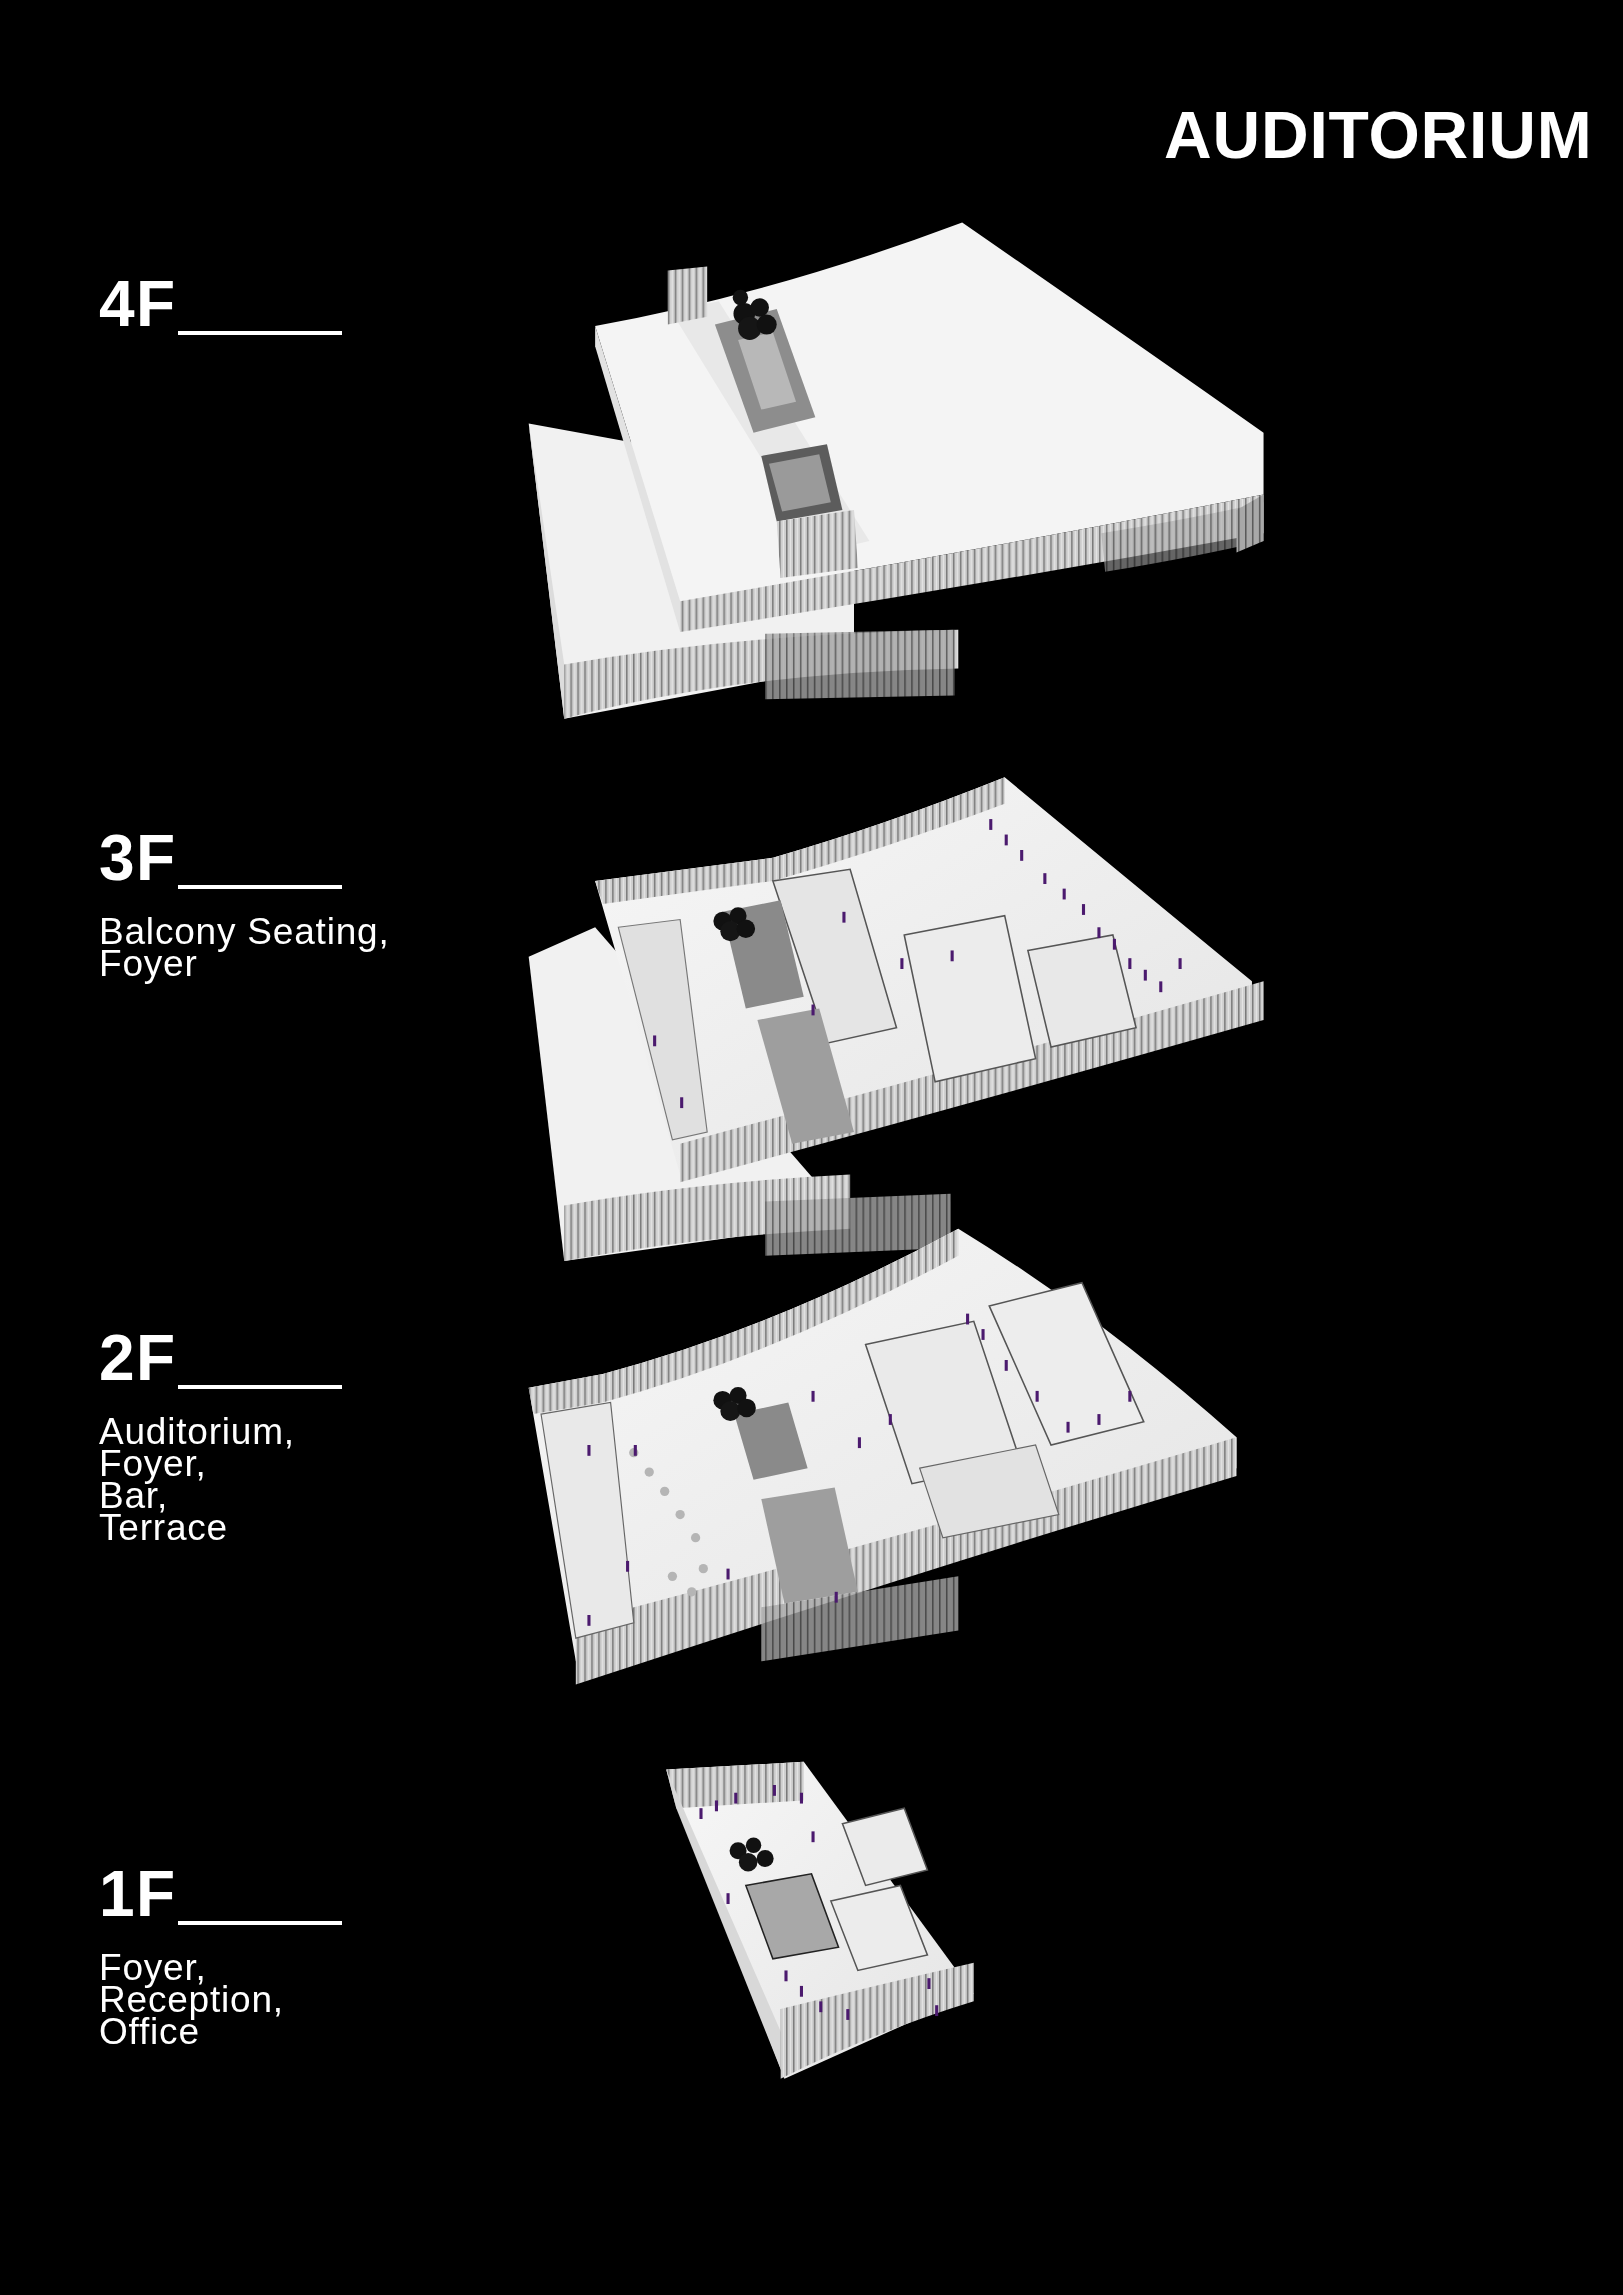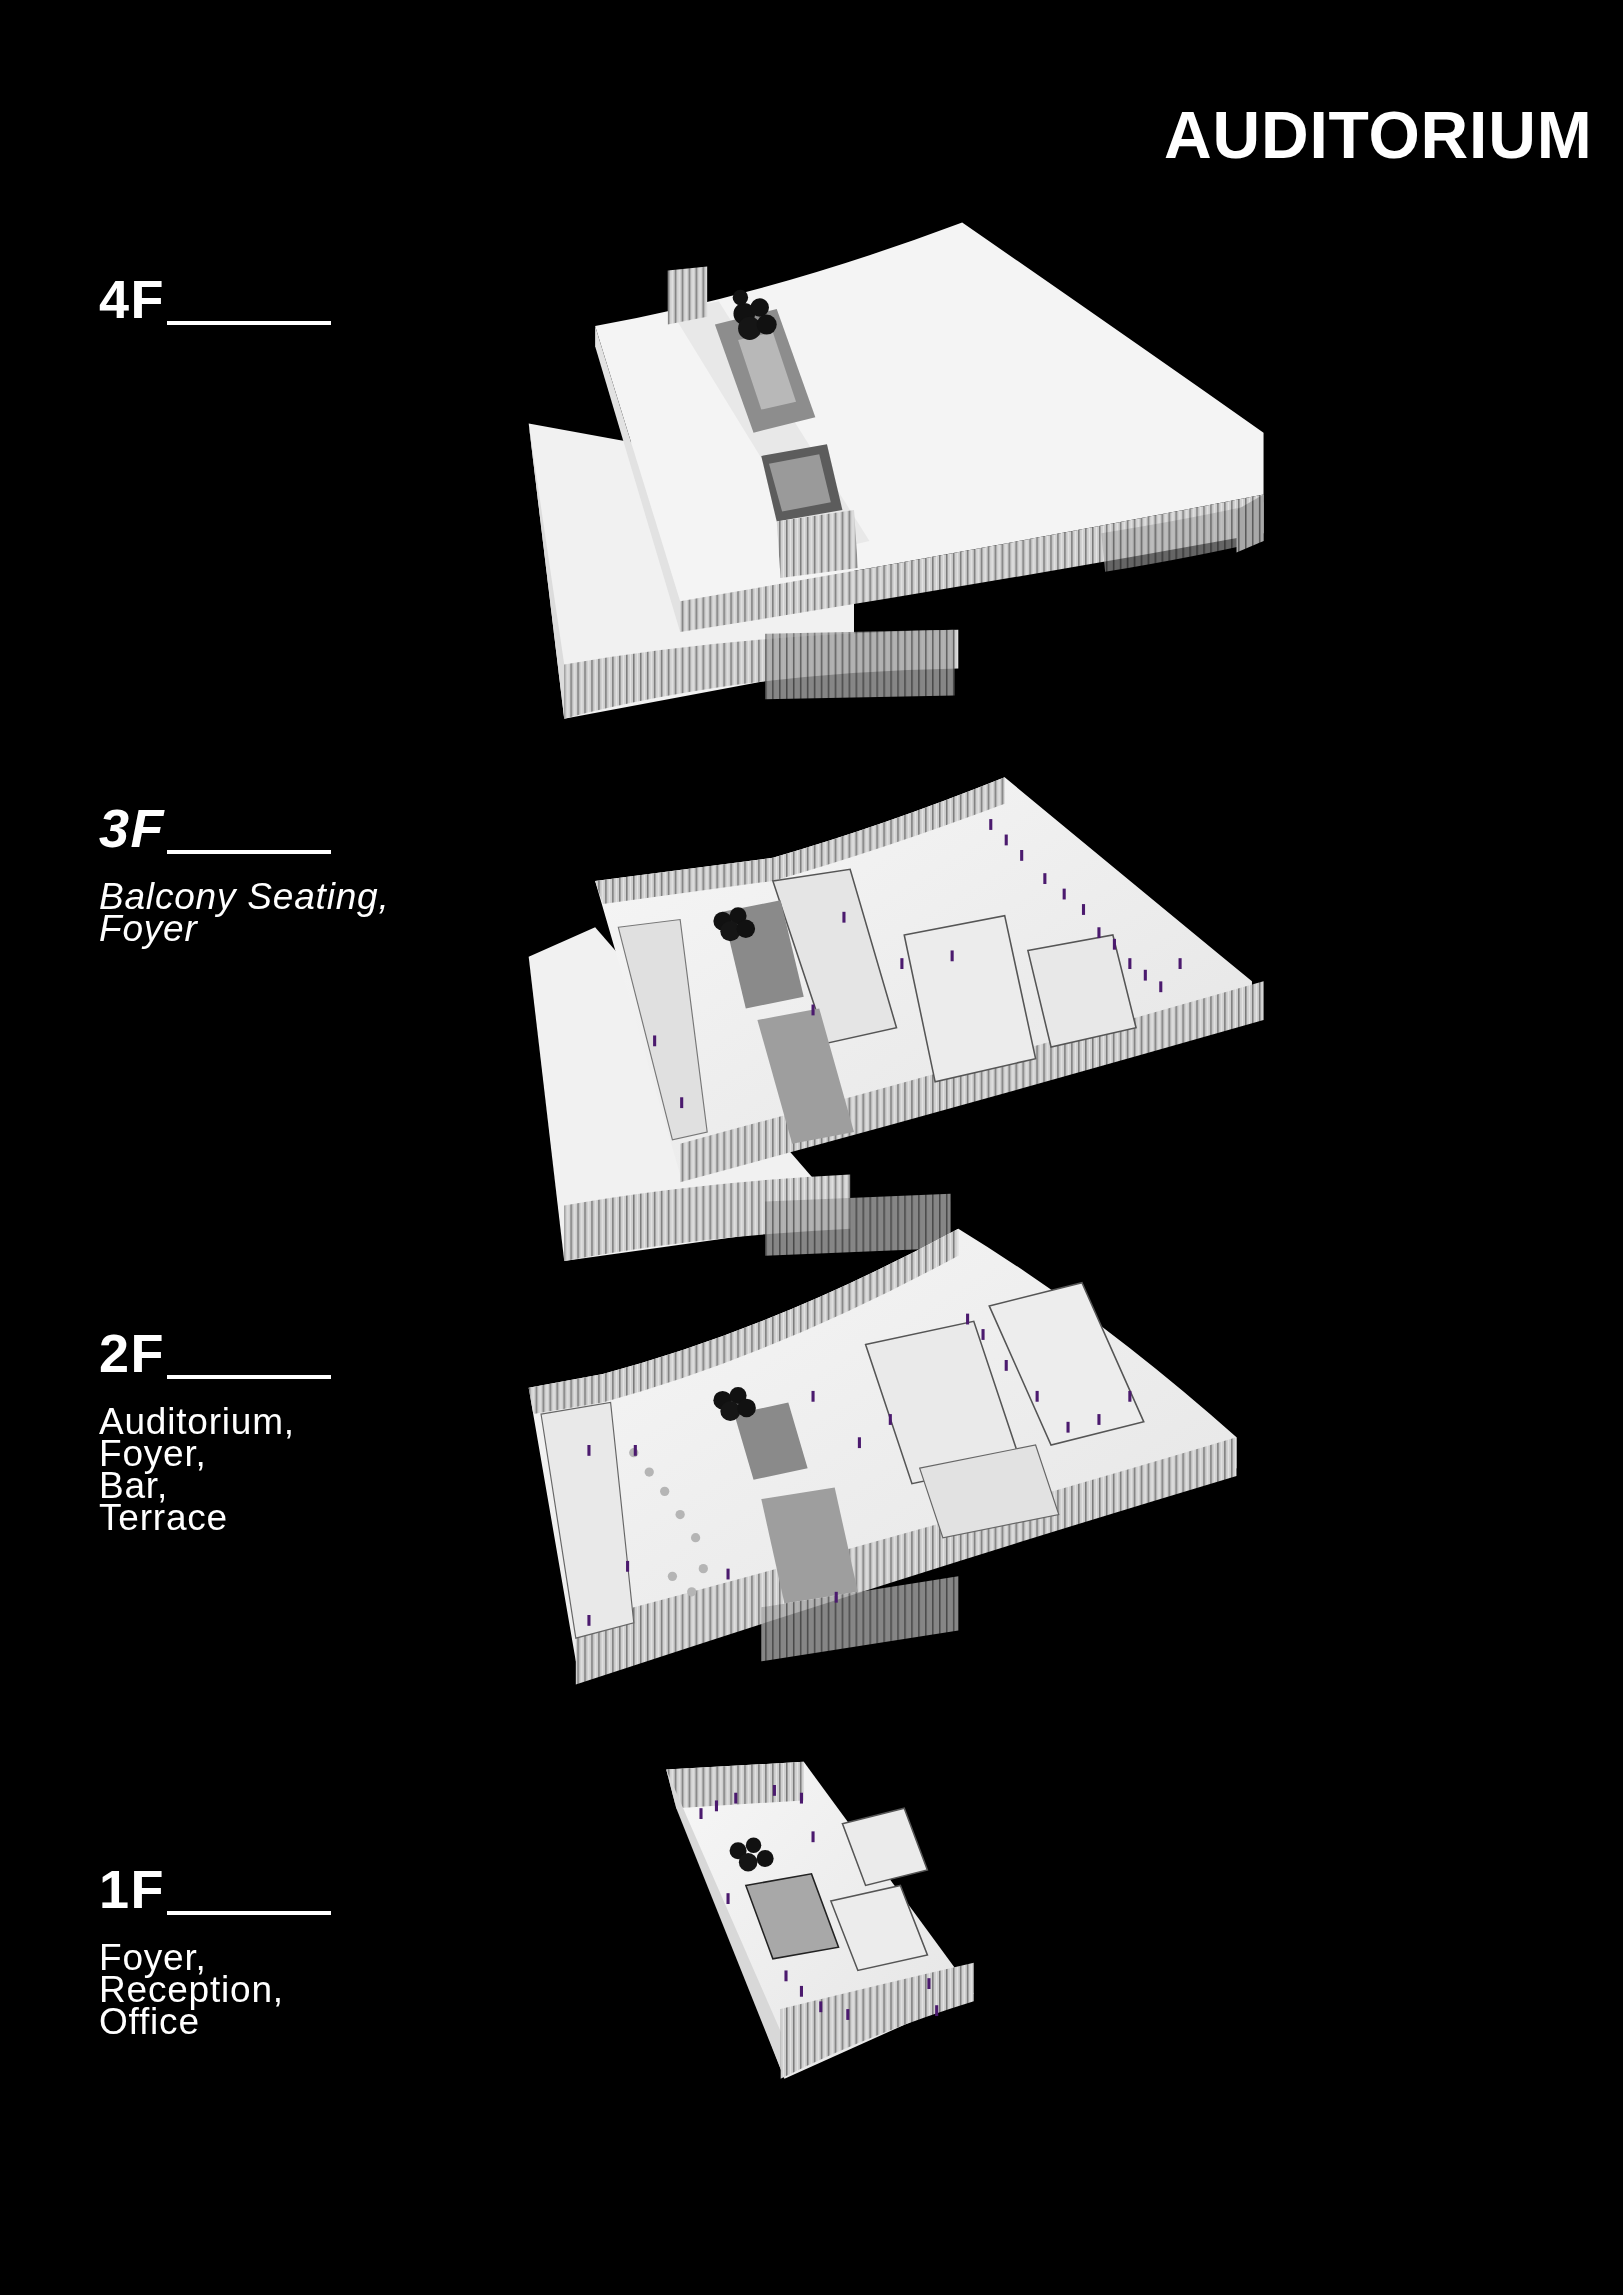--- a/index.html
+++ b/index.html
@@ -1,38 +1,38 @@
 <!DOCTYPE html>
 <html style="font-size:12.4px"><head>
 <meta charset="utf-8">
 <style>
   html, body { margin: 0; padding: 0; background: #000; }
   body { width: 1623px; height: 2295px; position: relative; overflow: hidden;
          font-family: "Liberation Sans", "DejaVu Sans", sans-serif; color: #fff; }
   .title { position: absolute; left: 1164px; top: 102px; font-size: 66px; font-weight: 700;
            letter-spacing: 0.8px; line-height: 1; }
   .floor-label { position: absolute; left: 99px; }
-  .floor-num { display: inline-block; font-size: 54px; font-weight: 700; line-height: 1; letter-spacing: 1.5px; }
+  .floor-num { display: inline-block; font-size: 64px; font-weight: 700; line-height: 1; letter-spacing: 1.5px; }
   .floor-rule { display: inline-block; width: 164px; height: 3.1px; background: #fff; vertical-align: bottom;
                 margin-left: 1.5px; margin-bottom: 1.5px; }
   .floor-desc { margin-top: 26px; font-size: 37px; font-weight: 400; line-height: 32px; letter-spacing: 0.8px; }
   .floor-desc div { white-space: nowrap; }
   .model { position: absolute; }
   svg { display: block; }
 </style>
 </head>
 <body>
 
 <div class="title">AUDITORIUM</div>
 
 <div class="floor-label" style="top:272px;">
   <span class="floor-num">4F</span><span class="floor-rule"></span>
 </div>
 
-<div class="floor-label" style="top:801px;font-style:italic;">
+<div class="floor-label" style="top:826px;">
   <span class="floor-num">3F</span><span class="floor-rule"></span>
   <div class="floor-desc">
     <div>Balcony Seating,</div>
     <div>Foyer</div>
   </div>
 </div>
 
 <div class="floor-label" style="top:1326px;">
   <span class="floor-num">2F</span><span class="floor-rule"></span>
   <div class="floor-desc">

